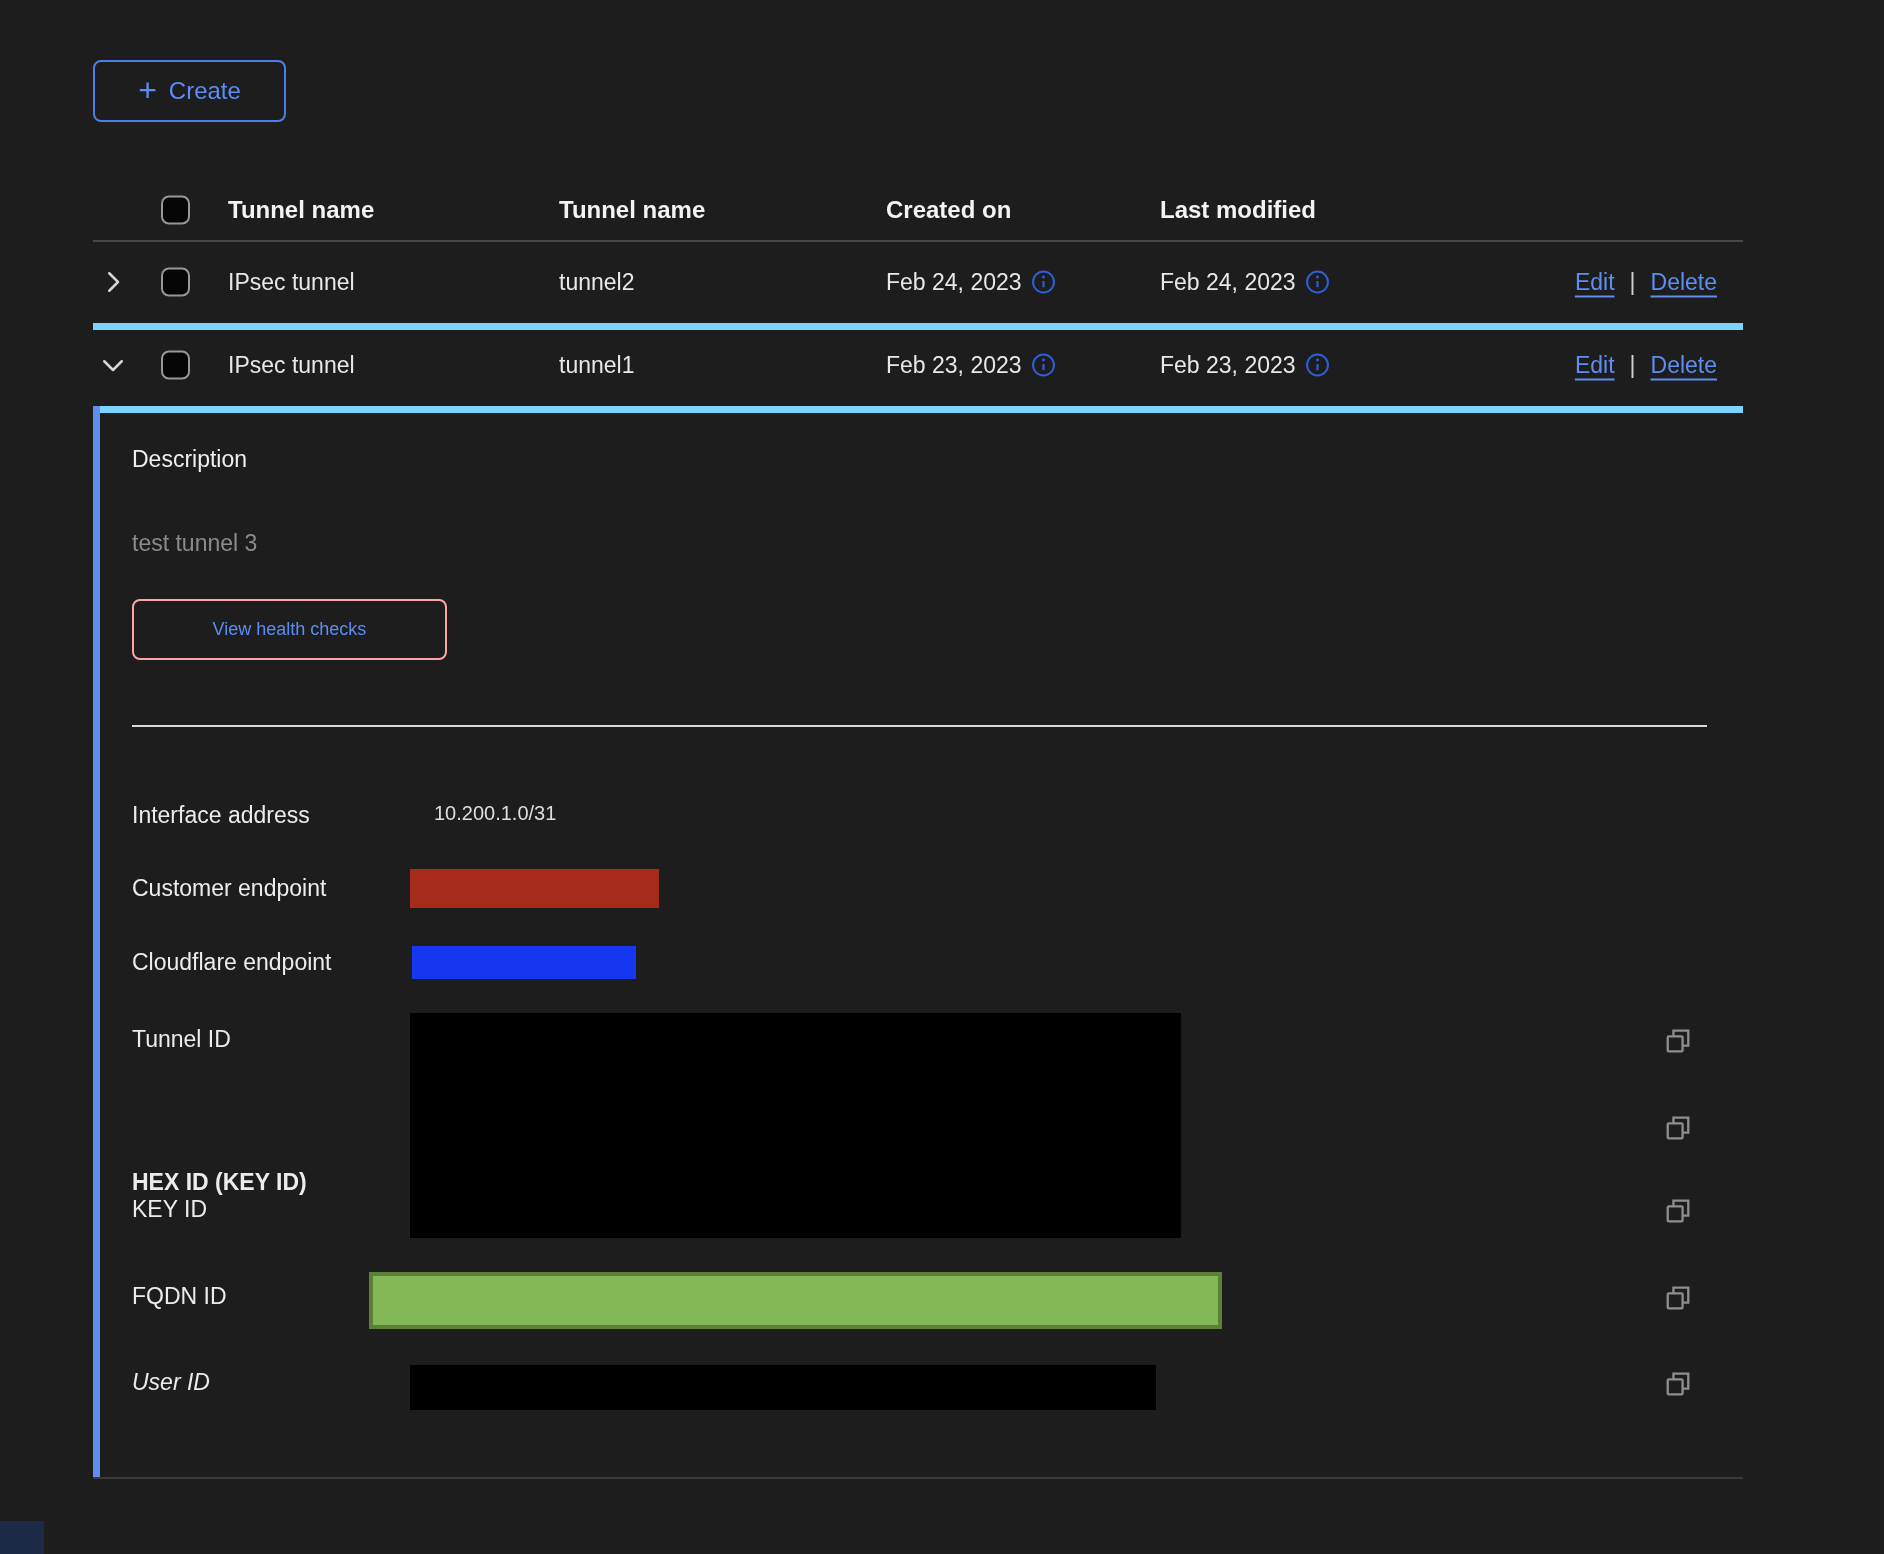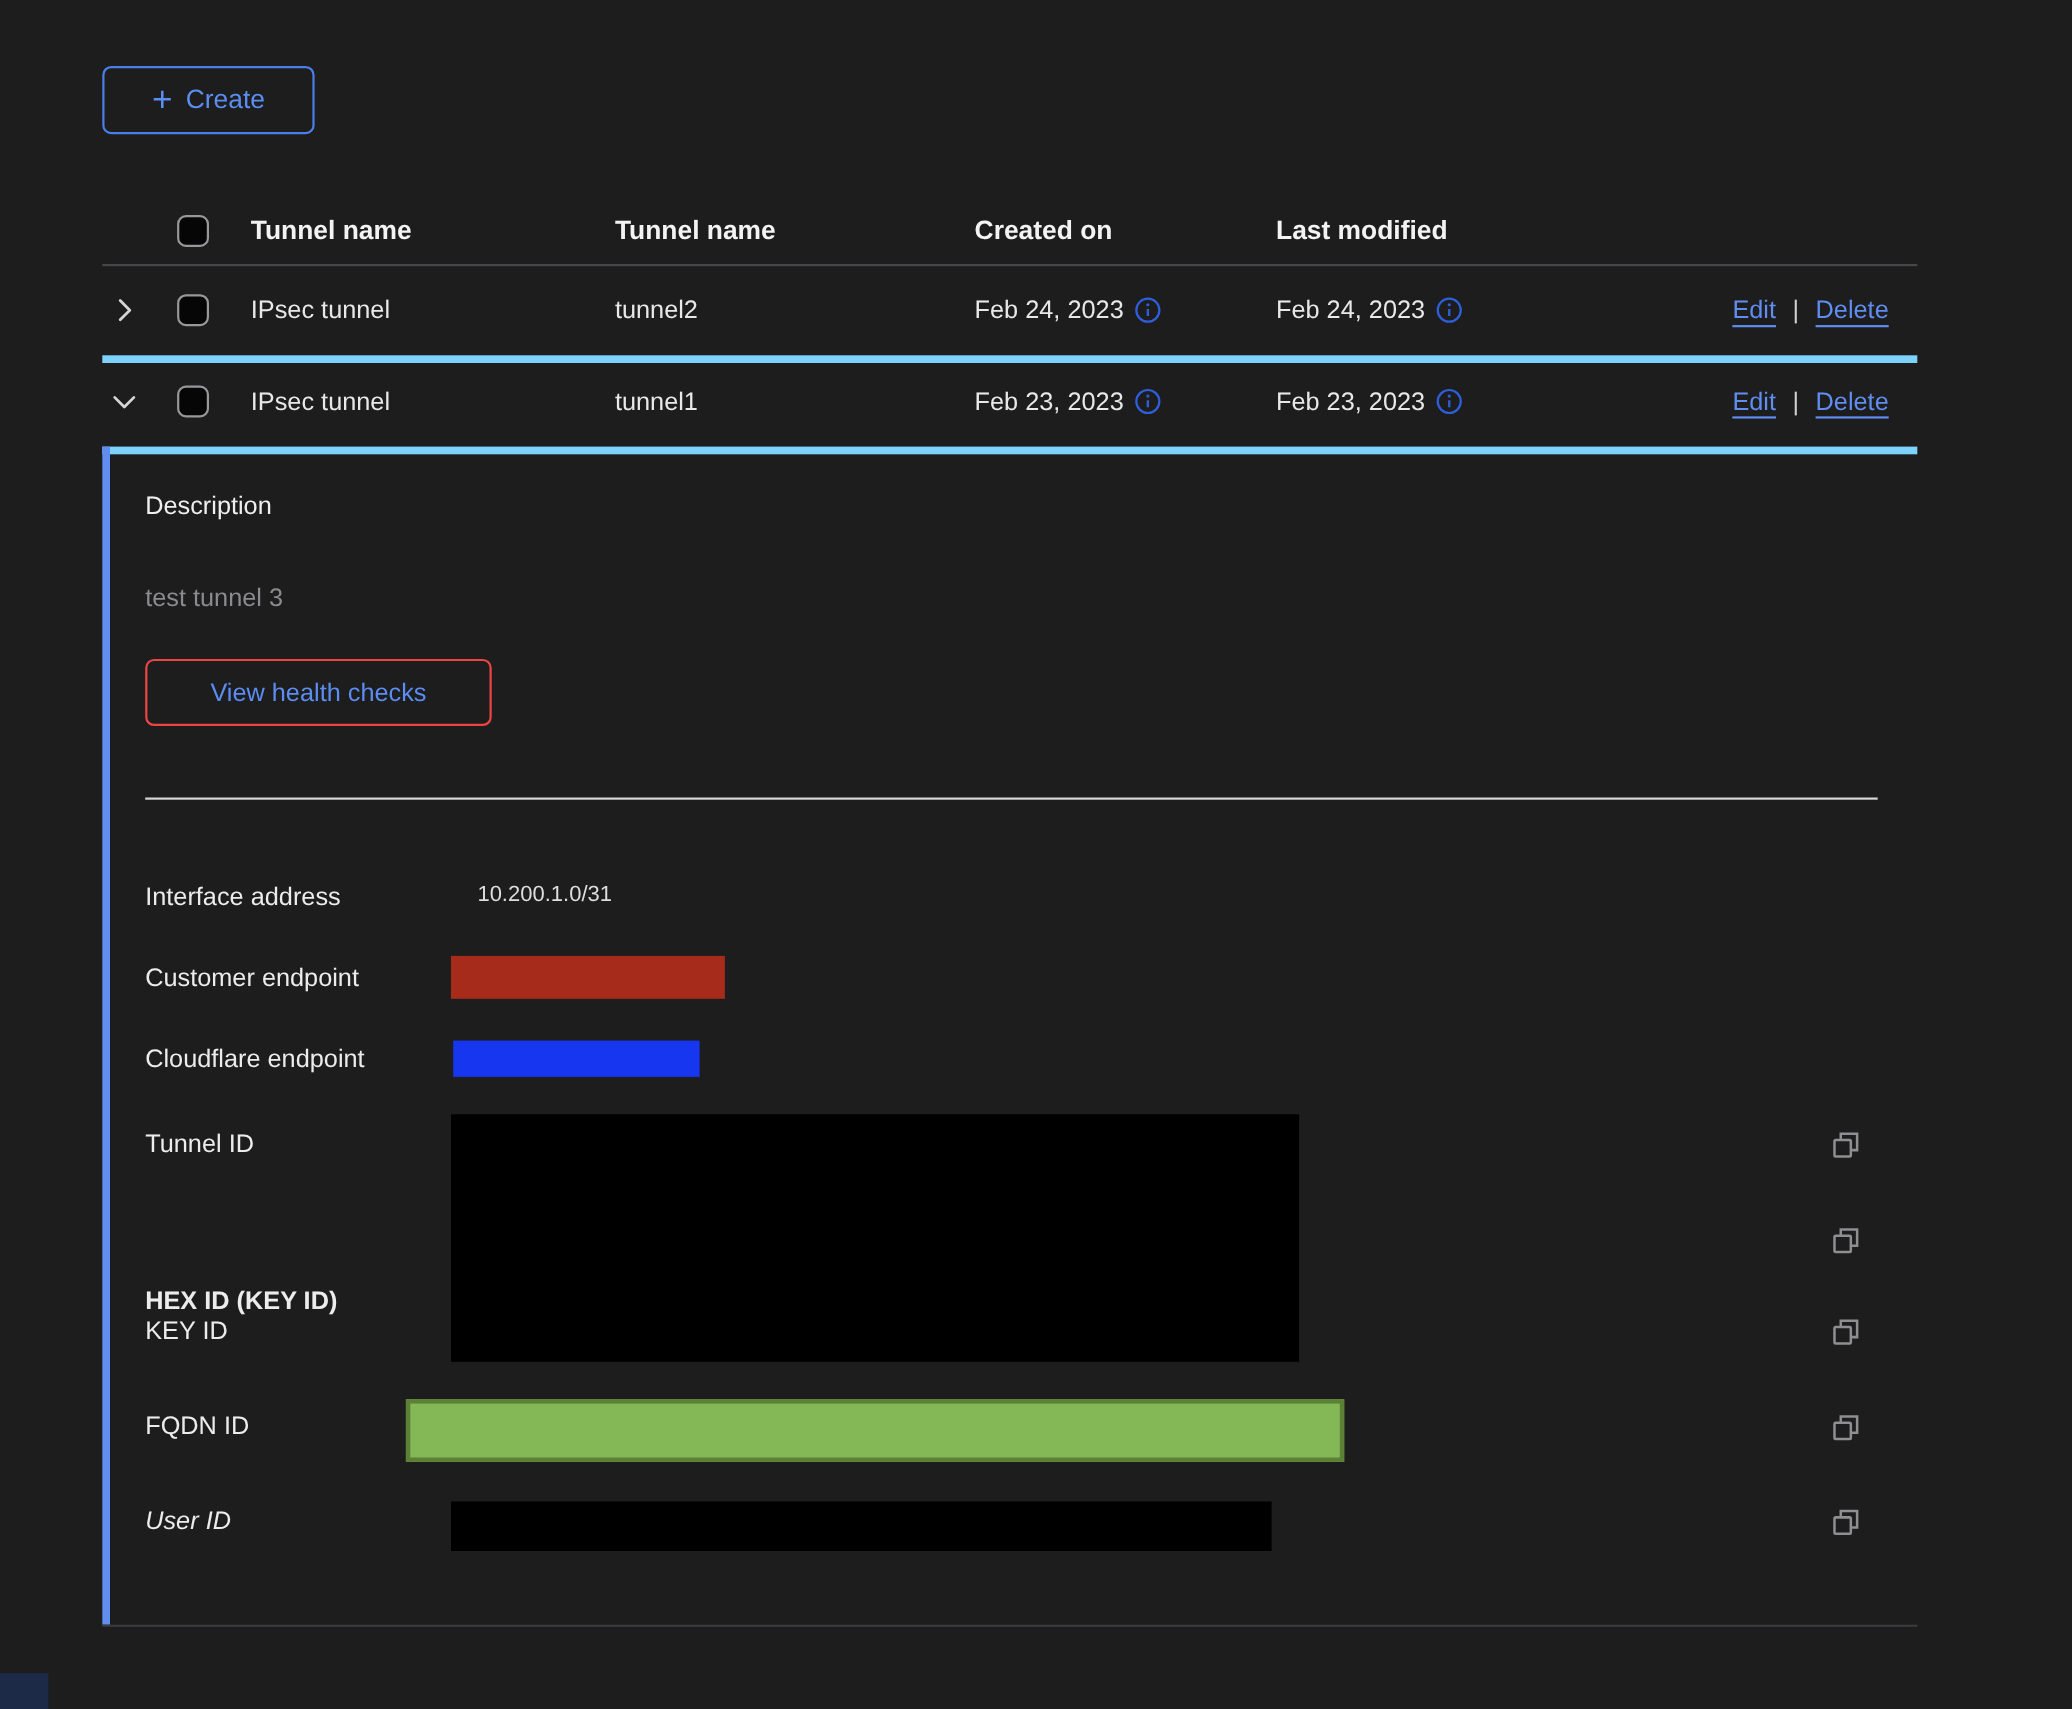--- a/index.html
+++ b/index.html
@@ -50,22 +50,22 @@
     background:none;border:none;padding:0;font-size:23px;cursor:pointer;
     font-family:"Liberation Sans",sans-serif;}
   .pipe{color:#cfcfcf;font-size:23px;}
 
   
   .accent-border{left:93px;top:406px;width:7px;height:1071px;background:#5f8df0;}
   .desc-label{left:132px;top:446px;font-size:23px;color:#efefef;}
   .desc-value{left:132px;top:530px;font-size:23px;color:#8b8b8f;}
   .health-btn{
     left:132px;top:599px;width:315px;height:61px;
-    border:2px solid #ef4444;border-radius:8px;background:transparent;
-    color:#5b8df2;font-size:23px;display:flex;align-items:center;justify-content:center;
+    border:2px solid #fca5a5;border-radius:8px;background:transparent;
+    color:#5b8df2;font-size:18px;display:flex;align-items:center;justify-content:center;
     cursor:pointer;box-sizing:border-box;
   }
   .light-divider{left:132px;top:725px;width:1575px;height:2px;background:#d8d8d8;}
 
   .f-label{left:132px;font-size:23px;color:#ececec;white-space:nowrap;}
   .f-value{left:434px;font-size:20px;color:#dedede;white-space:nowrap;}
 
   .redact-red{left:410px;top:869px;width:249px;height:39px;background:#a72b1a;}
   .redact-blue{left:412px;top:946px;width:224px;height:33px;background:#1736f0;}
   .redact-black-big{left:410px;top:1013px;width:771px;height:225px;background:#000;}

